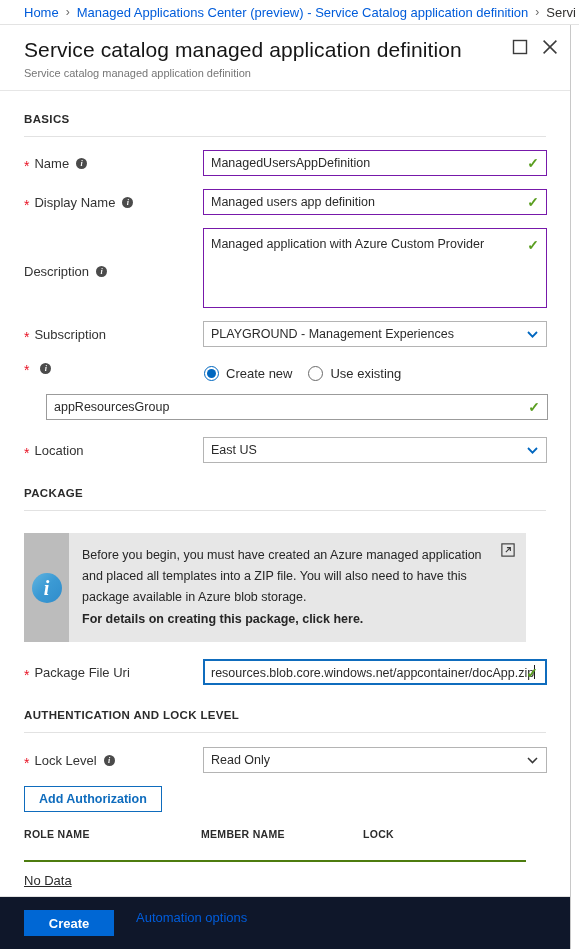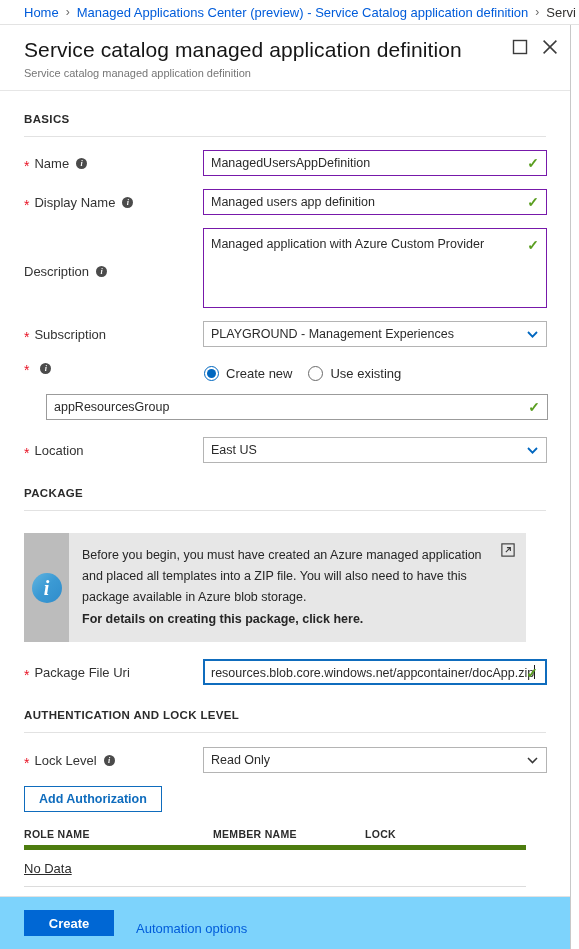--- a/index.html
+++ b/index.html
@@ -324,52 +324,51 @@
   }
 
   
   .tbl {
     width: 502px;
     margin-top: 16px;
     font-size: 12px;
   }
   .tbl-head {
     display: flex;
-    padding-bottom: 5px;
-    border-bottom: 5px solid #4d7c0f;
-    gap: 12px;
+    padding-bottom: 20px;
+    border-bottom: 2px solid #4d7c0f;
   }
   .tbl-head span {
     font-size: 10.5px;
     font-weight: 700;
     letter-spacing: 0.3px;
     color: #2b2b2b;
   }
   .col1 { width: 177px; flex: none; }
-  .col2 { width: 140px; flex: none; }
+  .col2 { width: 162px; flex: none; }
   .col3 { flex: 1 1 auto; }
   .tbl-row {
     display: flex;
     align-items: center;
     height: 36px;
     border-bottom: 1px solid #dcdcdc;
     font-size: 13px;
     color: #2b2b2b;
     text-decoration: underline;
   }
 
   
   .blade-footer {
     flex: none;
     border-top: 1px solid #e2e2e2;
     padding: 13px 24px;
     display: flex;
-    align-items: flex-end;
+    align-items: flex-start;
     gap: 22px;
-    background: #7dd3fc;
+    background: #0f172a;
   }
   .btn-primary {
     background: #0067d4;
     color: #ffffff;
     border: none;
     height: 26px;
     min-width: 90px;
     padding: 0 16px;
     font-size: 13px;
     font-weight: 600;

